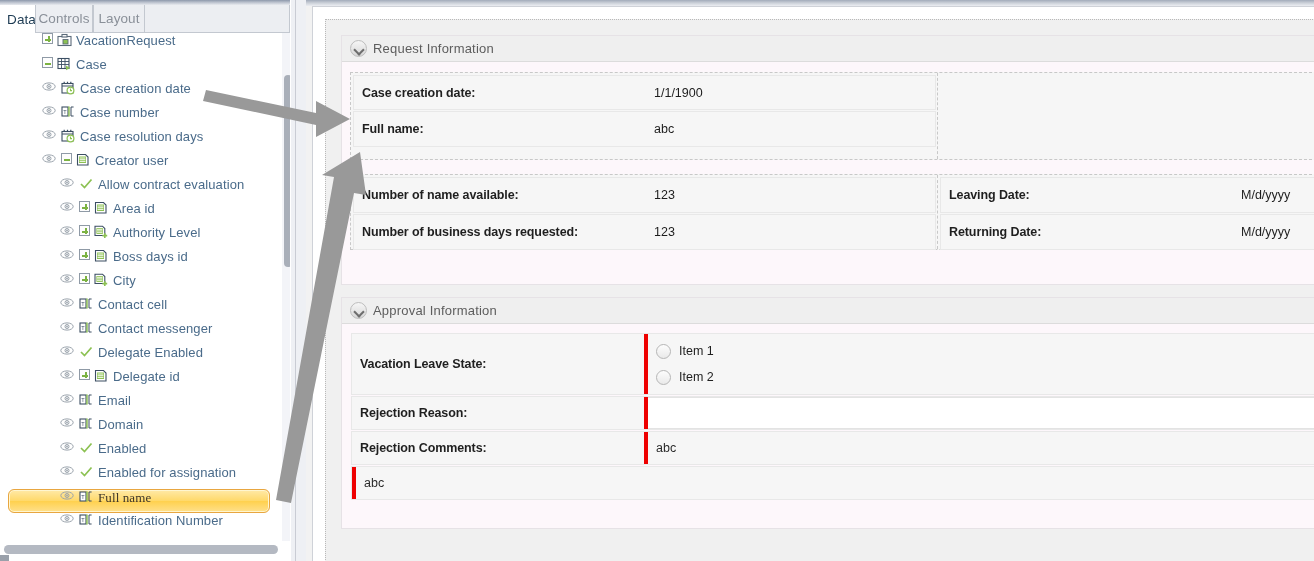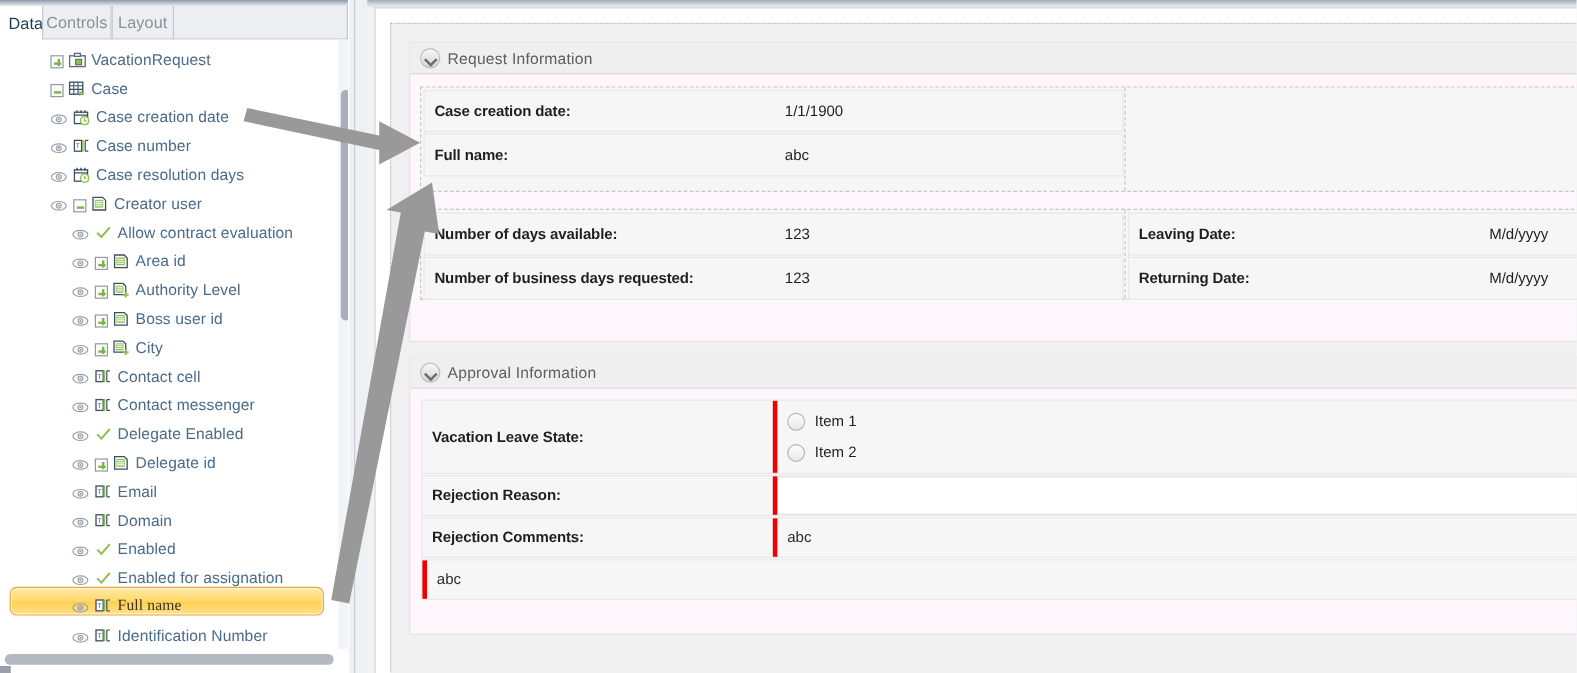--- a/index.html
+++ b/index.html
@@ -45,21 +45,21 @@
     position:absolute;left:145px;top:5px;width:145px;height:28px;
     background:#eceef2;border-bottom:1px solid #c3c8d0;border-right:1px solid #c3c8d0;
     box-sizing:border-box;
   }
 
   #tree-area{
     position:absolute;left:0;top:33px;width:290px;height:508px;
     background:#ffffff;overflow:hidden;
   }
   .tree-row{
-    position:relative;height:24px;display:flex;align-items:flex-end;
+    position:relative;height:24px;display:flex;align-items:flex-start;
     font-size:13px;color:#4b6c8b;white-space:nowrap;
   }
   .tree-row .lbl{color:#4a6b8a;letter-spacing:.1px;}
   .tree-row.sel{
     margin-left:8px;margin-right:20px;height:22px;border-radius:6px;
     background:linear-gradient(to bottom,#ffe9a8 0%,#ffd96b 48%,#ffd14f 52%,#ffe08c 100%);
     border:1px solid #e8a640;
     box-shadow:inset 0 0 0 1px #fff6d0;
   }
   .tree-row.sel .lbl{color:#3c3428;font-family:Liberation Serif, serif;}
@@ -390,21 +390,21 @@
             </svg>
           </span>
           <span class="exp plus"></span>
           <span class="gi">
             <svg width="15" height="14" viewBox="0 0 15 14">
               <path d="M1.5 1.5 h8 l2.5 2.5 v8 h-10.5 z" fill="#ffffff" stroke="#3c4f63" stroke-width="1.1"></path>
               <rect x="3" y="3.5" width="7" height="6.5" fill="#8cc152"></rect>
               <path d="M3.6 5 H9.4 M3.6 6.7 H9.4 M3.6 8.4 H9.4" stroke="#ffffff" stroke-width="0.9"></path>
             </svg>
           </span>
-          <span class="lbl">Boss user id</span>
+          <span class="lbl">Boss days id</span>
         </div>
         <div class="tree-row">
           <span class="indent" style="width: 60px;"></span>
           <span class="eye">
             <svg width="15" height="11" viewBox="0 0 15 11">
               <ellipse cx="7" cy="5.5" rx="6.2" ry="3.6" fill="none" stroke="#9aa3ac" stroke-width="1"></ellipse>
               <circle cx="7" cy="5.5" r="2" fill="none" stroke="#9aa3ac" stroke-width="1"></circle>
               <circle cx="7" cy="5.5" r="0.9" fill="#9aa3ac"></circle>
             </svg>
           </span>
@@ -642,21 +642,21 @@
               <div class="col-split" style="left:586px;"></div>
               <div style="position:absolute;left:588px;top:1px;right:1px;bottom:1px;"></div>
             </div>
 
             <div style="height:14px;"></div>
 
             <div class="grpbox" style="height:76px;">
               <div style="position:absolute;left:1px;top:1px;width:585px;">
                 <div class="frow" style="height:36px;">
                   <div class="fcell-l">
-                    <span class="flabel">Number of days available:</span>
+                    <span class="flabel">Number of name available:</span>
                   </div>
                   <div class="fcell-v">123</div>
                 </div>
                 <div class="frow" style="height:36px;">
                   <div class="fcell-l">
                     <span class="flabel">Number of business days requested:</span>
                   </div>
                   <div class="fcell-v">123</div>
                 </div>
               </div>

